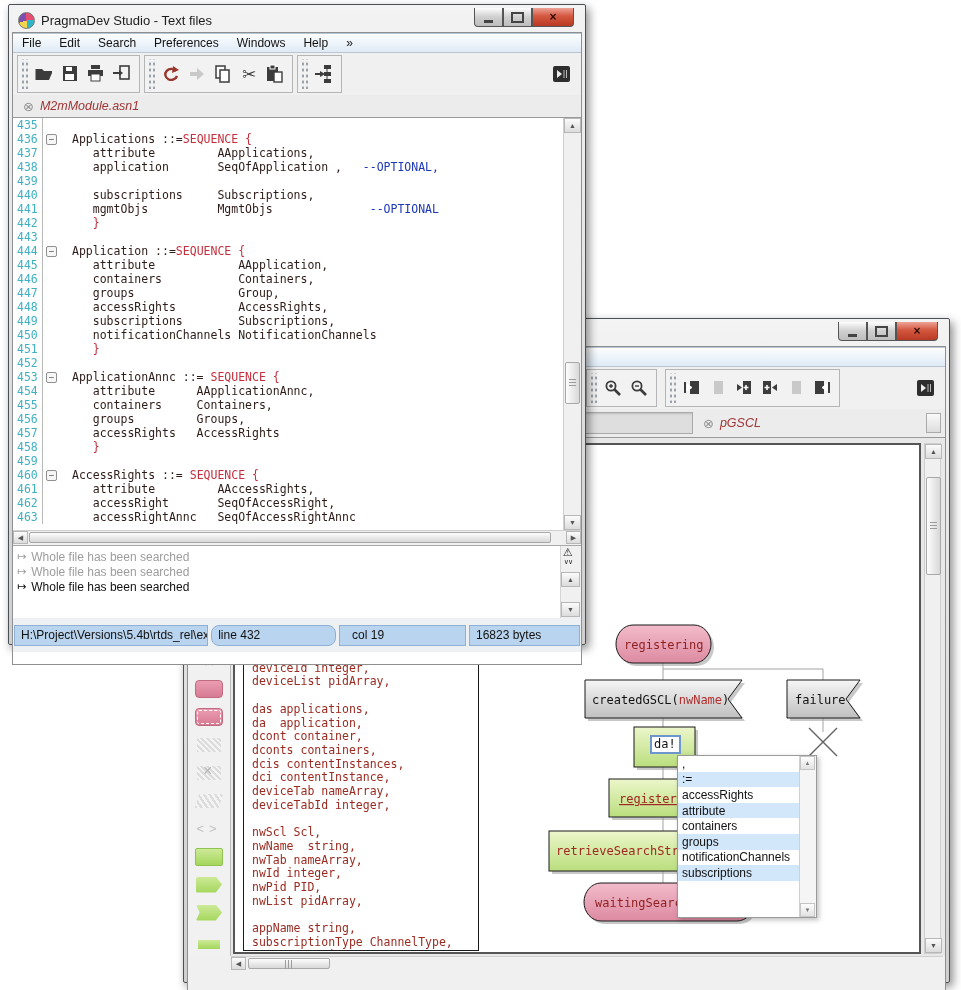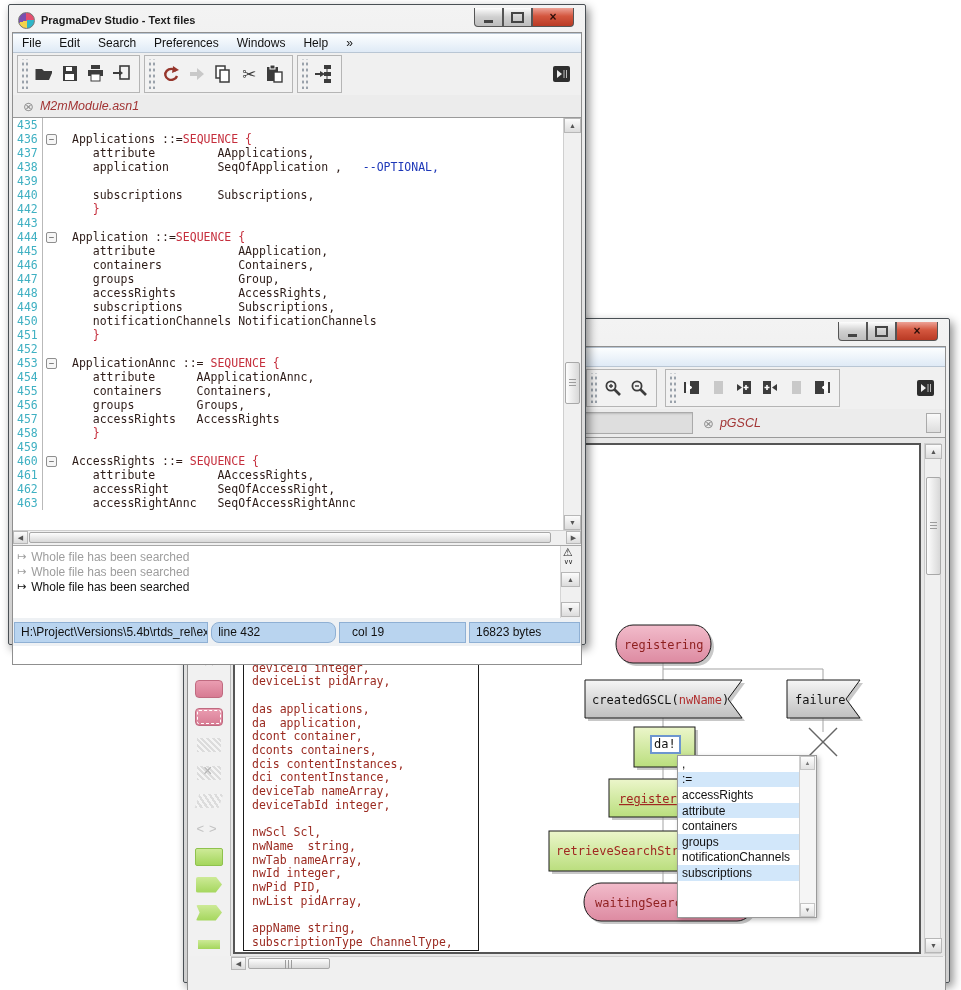--- a/index.html
+++ b/index.html
@@ -3,21 +3,21 @@
 <meta charset="utf-8">
 <style>
   html,body{margin:0;padding:0;background:#ffffff;}
   #stage{position:relative;width:961px;height:990px;overflow:hidden;
          font-family:"Liberation Sans","DejaVu Sans",sans-serif;}
   .window{position:absolute;box-sizing:border-box;border:1px solid #4a5055;
           background:linear-gradient(#f3f3f3,#cfcfcf);
           box-shadow:3px 4px 10px rgba(0,0,0,.45);border-radius:2px;}
   
   .titlebar{position:relative;height:24px;display:flex;align-items:center;padding:0 6px;}
-  .title-text{font-size:11px;color:#1c1c1c;margin-left:6px;white-space:nowrap;font-weight:bold;}
+  .title-text{font-size:13px;color:#1c1c1c;margin-left:6px;white-space:nowrap;}
   .app-icon{width:15px;height:15px;border-radius:50%;
      background:conic-gradient(#e44f6f 0 25%,#2fb6c8 25% 50%,#f3d34a 50% 70%,#7a4fb0 70% 100%);
      border:1px solid #777;}
   .win-controls{position:absolute;right:8px;top:0;display:flex;}
   .wbtn{width:29px;height:19px;box-sizing:border-box;border:1px solid #555;border-top:none;
         background:linear-gradient(#fdfdfd,#cfcfcf 50%,#bdbdbd);display:flex;align-items:center;
         justify-content:center;font-size:12px;color:#333;}
   .wbtn.first{border-radius:0 0 0 4px;}
   .wbtn.close{width:42px;border-radius:0 0 4px 0;
         background:linear-gradient(#eda296,#d4573f 45%,#b93a24);color:#2d0f0a;font-weight:bold;}
@@ -70,21 +70,21 @@
            background:linear-gradient(#fdfdfd,#d8d8d8);}
   
   .messages{height:72px;border-top:1px solid #a8a8a8;background:#fff;display:flex;}
   #msg-list{flex:1;padding:3px 0 0 4px;font-size:12px;}
   .msg-row{display:flex;align-items:center;height:15px;gap:5px;}
   .msg-icon{font-size:11px;}
   .msg-muted{color:#9d9d9d;} .msg-strong{color:#111;}
   .msg-rail{width:20px;border-left:1px solid #d5d5d5;background:#f0f0f0;position:relative;}
   .warn-ic{position:absolute;top:1px;left:2px;font-size:11px;color:#222;line-height:11px;text-align:center;}
   .warn-ic .chev{display:block;font-size:7px;letter-spacing:-1px;margin-top:-2px;color:#222;}
-  .statusbar{height:28px;background:#eef1f4;display:flex;align-items:center;gap:3px;padding:0 1px;}
+  .statusbar{height:34px;background:#eef1f4;display:flex;align-items:center;gap:3px;padding:0 1px;}
   .scell{height:21px;background:#b9d4ef;border:1px solid #8fb0d4;box-sizing:border-box;
          font-size:12px;color:#111;display:flex;align-items:center;padding:0 6px;overflow:hidden;white-space:nowrap;}
   
   #back-window{left:183px;top:318px;width:767px;height:665px;padding:3px;z-index:1;}
   .bclient{border:1px solid #8f8f8f;background:#f0f0f0;height:100%;box-sizing:border-box;
            display:flex;flex-direction:column;}
   .tab-recess{position:absolute;left:3px;top:3px;width:500px;height:20px;background:#dedede;
               border:1px solid #aaa;box-shadow:inset 1px 1px 2px rgba(0,0,0,.15);}
   .tabbar.back{height:28px;}
   .tab-mini{position:absolute;right:4px;top:4px;width:13px;height:18px;border:1px solid #aaa;
@@ -504,20 +504,21 @@
         <span class="tab-label">M2mModule.asn1</span>
       </div>
       <div class="editor">
         <div id="ed-lines">
             <div class="ed-row"><span class="ln">435</span><span class="fold"></span><span class="code"></span></div>
             <div class="ed-row"><span class="ln">436</span><span class="fold"><span class="fbox">−</span></span><span class="code"><span class="tk-p">Applications ::=</span><span class="tk-k">SEQUENCE {</span></span></div>
             <div class="ed-row"><span class="ln">437</span><span class="fold"></span><span class="code"><span class="tk-p">   attribute         AApplications,</span></span></div>
             <div class="ed-row"><span class="ln">438</span><span class="fold"></span><span class="code"><span class="tk-p">   application       SeqOfApplication ,   </span><span class="tk-c">--OPTIONAL,</span></span></div>
             <div class="ed-row"><span class="ln">439</span><span class="fold"></span></div>
             <div class="ed-row"><span class="ln">440</span><span class="fold"></span><span class="code"><span class="tk-p">   subscriptions     Subscriptions,</span></span></div>
+            <div class="ed-row"><span class="ln">441</span><span class="fold"></span><span class="code"><span class="tk-p">   mgmtObjs          MgmtObjs              </span><span class="tk-c">--OPTIONAL</span></span></div>
             <div class="ed-row"><span class="ln">442</span><span class="fold"></span><span class="code"><span class="tk-p">   </span><span class="tk-k">}</span></span></div>
             <div class="ed-row"><span class="ln">443</span><span class="fold"></span><span class="code"></span></div>
             <div class="ed-row"><span class="ln">444</span><span class="fold"><span class="fbox">−</span></span><span class="code"><span class="tk-p">Application ::=</span><span class="tk-k">SEQUENCE {</span></span></div>
             <div class="ed-row"><span class="ln">445</span><span class="fold"></span><span class="code"><span class="tk-p">   attribute            AApplication,</span></span></div>
             <div class="ed-row"><span class="ln">446</span><span class="fold"></span><span class="code"><span class="tk-p">   containers           Containers,</span></span></div>
             <div class="ed-row"><span class="ln">447</span><span class="fold"></span><span class="code"><span class="tk-p">   groups               Group,</span></span></div>
             <div class="ed-row"><span class="ln">448</span><span class="fold"></span><span class="code"><span class="tk-p">   accessRights         AccessRights,</span></span></div>
             <div class="ed-row"><span class="ln">449</span><span class="fold"></span><span class="code"><span class="tk-p">   subscriptions        Subscriptions,</span></span></div>
             <div class="ed-row"><span class="ln">450</span><span class="fold"></span><span class="code"><span class="tk-p">   notificationChannels NotificationChannels</span></span></div>
             <div class="ed-row"><span class="ln">451</span><span class="fold"></span><span class="code"><span class="tk-p">   </span><span class="tk-k">}</span></span></div>

